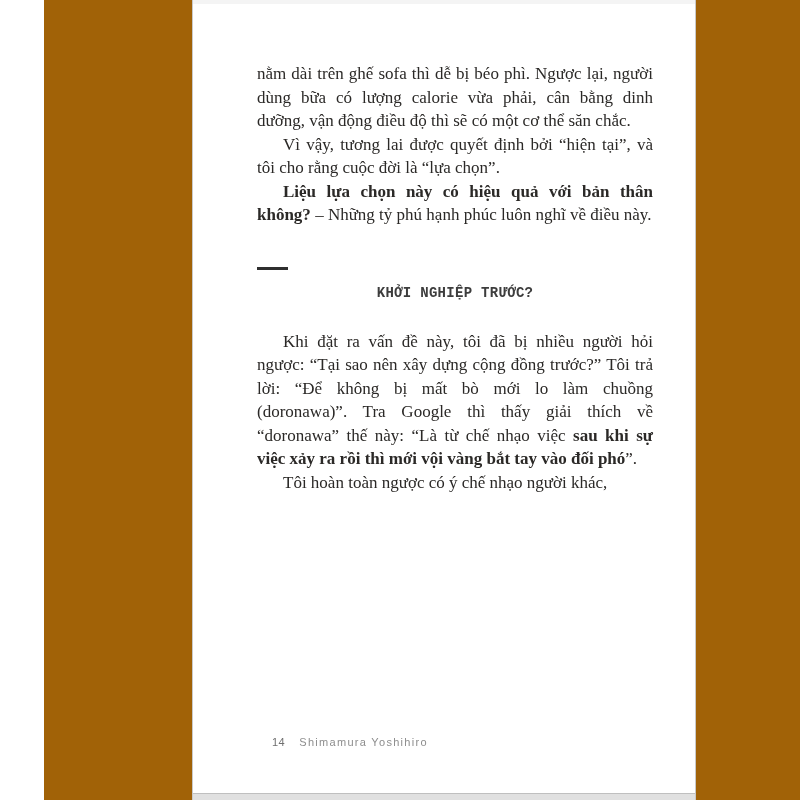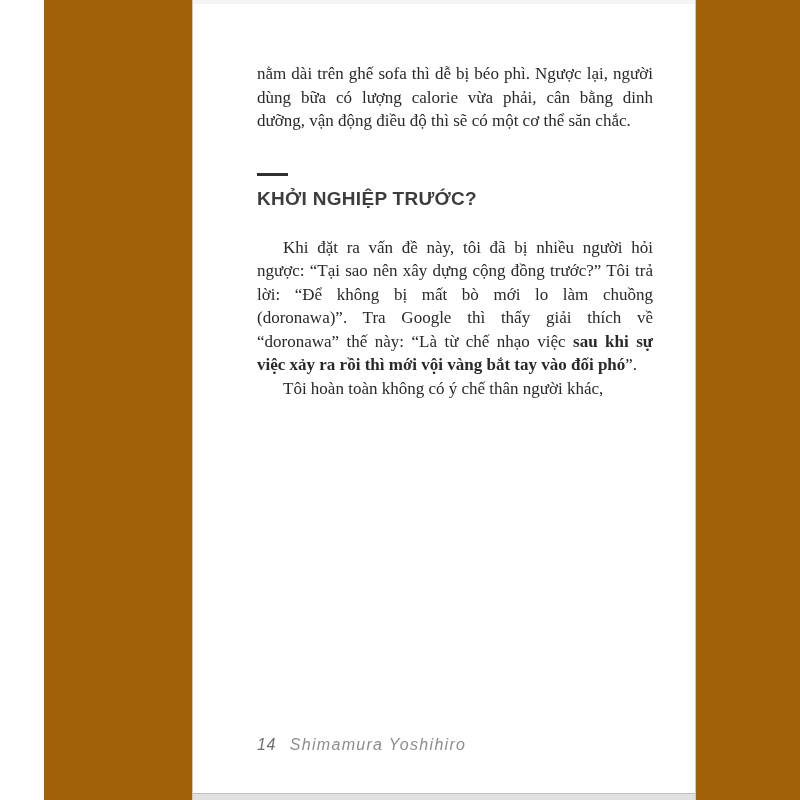--- a/index.html
+++ b/index.html
@@ -65,65 +65,67 @@
     margin-bottom: 26px;
   }
   .rule {
     width: 31px;
     height: 3px;
     background: #2f2f2f;
     margin-bottom: 12px;
   }
   .section-heading {
     margin: 0;
-    font-family: Liberation Sans, sans-serif;
-    font-size: 19px;
+    font-family: Liberation Mono, monospace;
+    font-size: 14px;
     font-weight: 700;
     letter-spacing: 0.3px;
     line-height: 22px;
     color: #3d3d3d;
+    text-align: center;
   }
   .footer {
     position: absolute;
-    left: 64px;
+    left: 79px;
     top: 736px;
     font-family: "Liberation Sans", "DejaVu Sans", sans-serif;
-    font-size: 16px;
+    font-size: 11px;
     letter-spacing: 1.3px;
     color: #8d8d8d;
-    font-style: italic;
   }
   .footer .pnum {
     color: #6f6f6f;
     margin-right: 14px;
     letter-spacing: 0.5px;
   }
 </style>
 </head>
 <body>
 
 <div class="canvas">
   <div class="book-page">
     <div class="page-top-edge"></div>
 
     <div class="content">
       <div id="paras-top">
           <p class="para"><span class="run">nằm dài trên ghế sofa thì dễ bị béo phì. Ngược lại, người dùng bữa có lượng calorie vừa phải, cân bằng dinh dưỡng, vận động điều độ thì sẽ có một cơ thể săn chắc.</span></p>
+          <p class="para indent"><span class="run">Vì vậy, tương lai được quyết định bởi “hiện tại”, và tôi cho rằng cuộc đời là “lựa chọn”.</span></p>
+          <p class="para indent"><span class="run bold">Liệu lựa chọn này có hiệu quả với bản thân không?</span><span class="run"> – Những tỷ phú hạnh phúc luôn nghĩ về điều này.</span></p>
         </div>
 
       <div class="section-break">
         <div class="rule"></div>
         <h2 class="section-heading">
           <span>KHỞI NGHIỆP TRƯỚC?</span><br>
         </h2>
       </div>
 
       <div id="paras-bottom">
           <p class="para indent"><span class="run">Khi đặt ra vấn đề này, tôi đã bị nhiều người hỏi ngược: “Tại sao nên xây dựng cộng đồng trước?” Tôi trả lời: “Để không bị mất bò mới lo làm chuồng (doronawa)”. Tra Google thì thấy giải thích về “doronawa” thế này: “Là từ chế nhạo việc </span><span class="run bold">sau khi sự việc xảy ra rồi thì mới vội vàng bắt tay vào đối phó</span><span class="run">”.</span></p>
-          <p class="para indent"><span class="run">Tôi hoàn toàn không có ý chế thân người khác,</span></p>
+          <p class="para indent"><span class="run">Tôi hoàn toàn ngược có ý chế nhạo người khác,</span></p>
         </div>
     </div>
 
     <div class="footer">
       <span class="pnum">14</span><span class="author">Shimamura Yoshihiro</span>
     </div>
 
     <div class="page-bottom-edge"></div>
   </div>
 </div>

